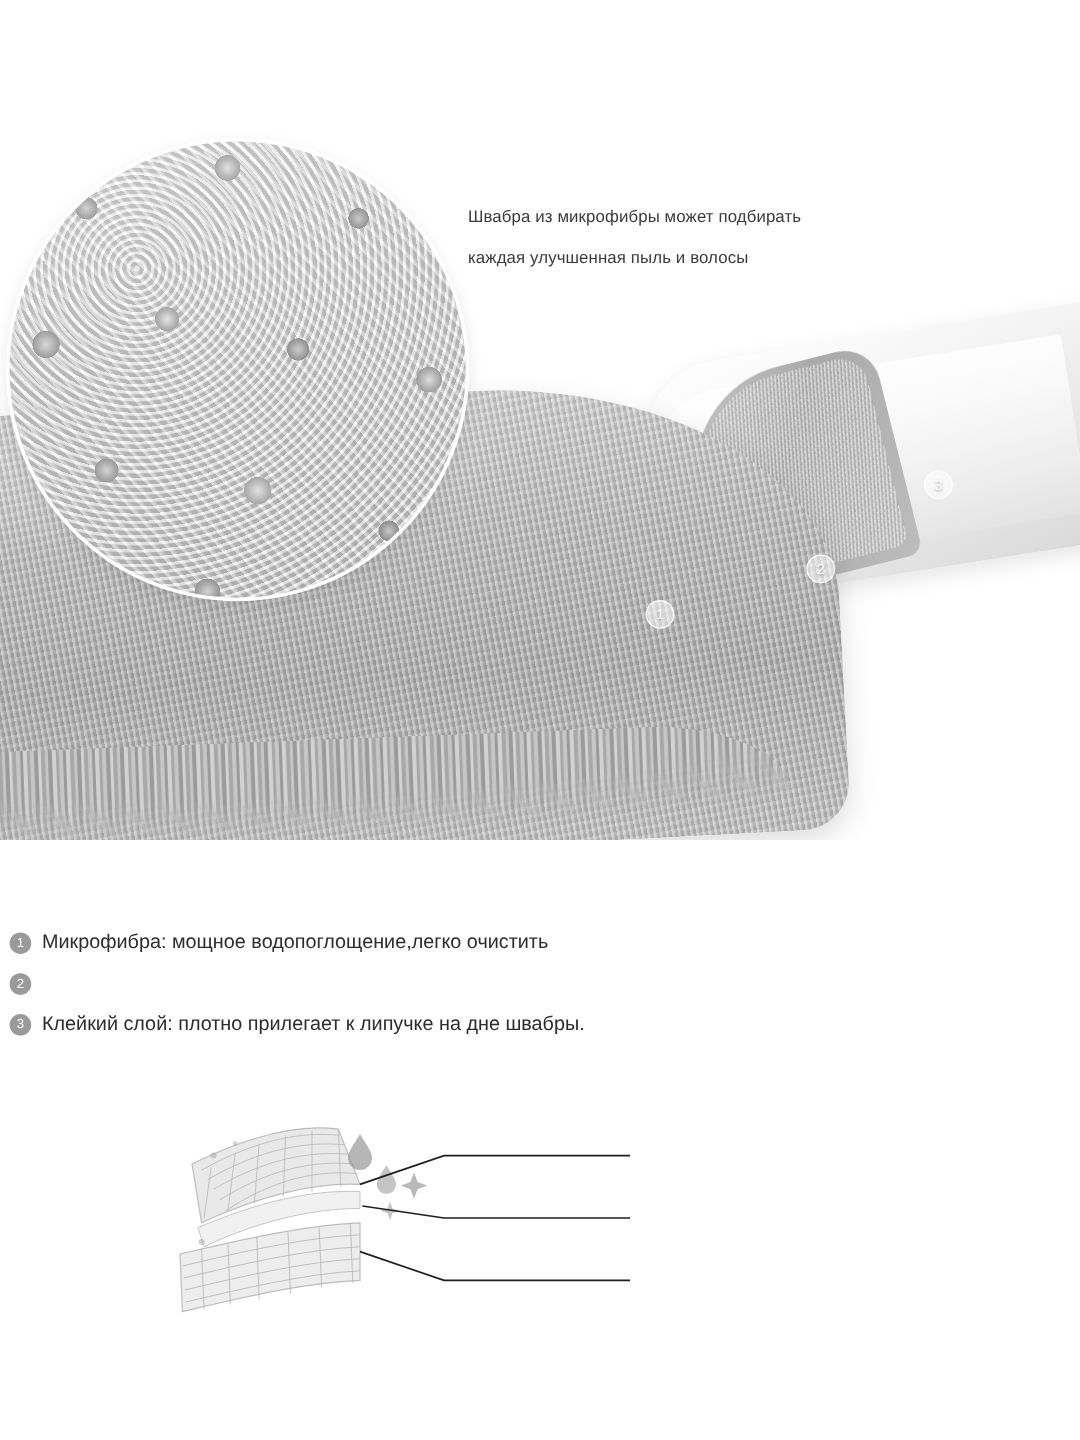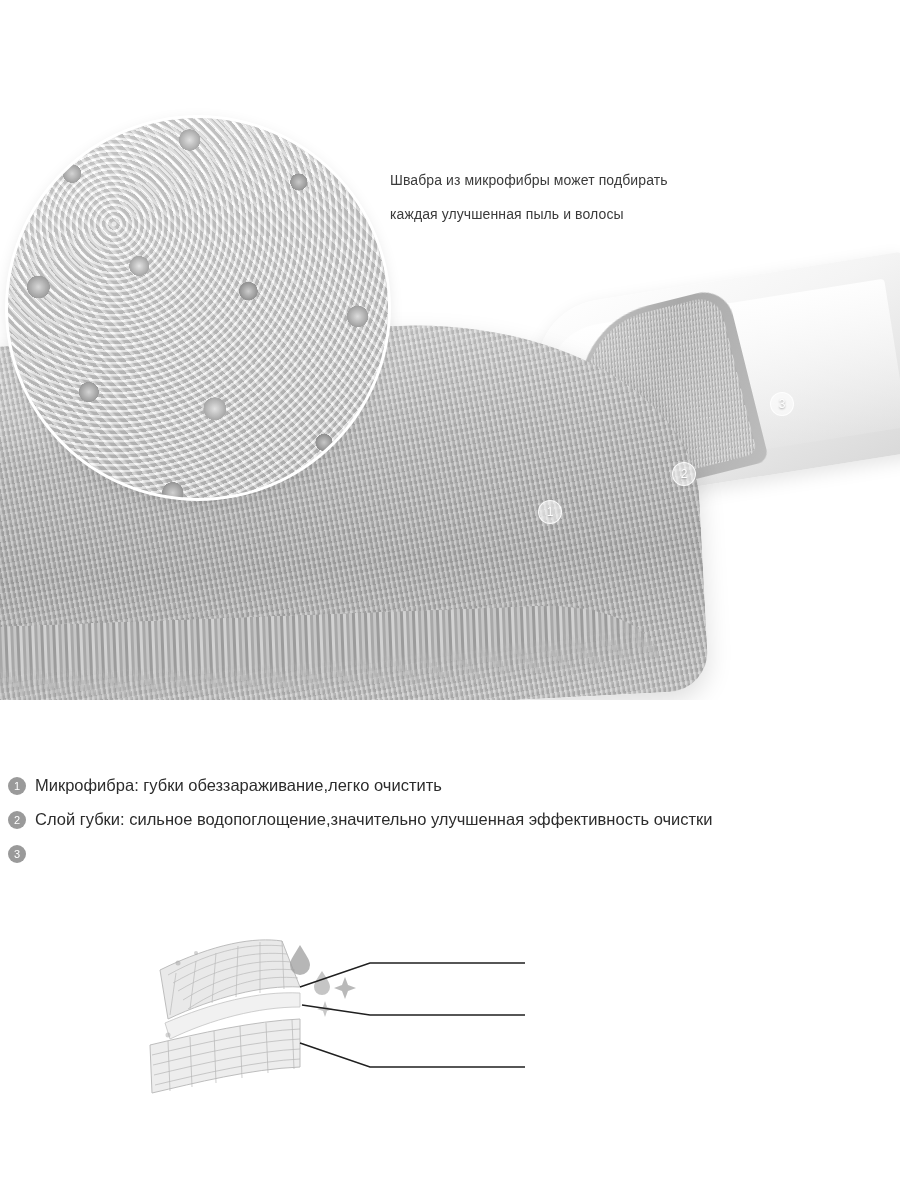--- a/index.html
+++ b/index.html
@@ -255,28 +255,28 @@
   </div>
 
   <div class="bubble b1">1</div>
   <div class="bubble b2">2</div>
   <div class="bubble b3">3</div>
 </div>
 
 <div class="legend">
   <div class="legend-row">
     <div class="legend-num">1</div>
-    <div class="legend-text">Микрофибра: губки обеззараживание,легко очистить</div>
+    <div class="legend-text">Микрофибра: мощное водопоглощение,легко очистить</div>
   </div>
   <div class="legend-row">
     <div class="legend-num">2</div>
-    <div class="legend-text">Слой губки: сильное водопоглощение,значительно улучшенная эффективность очистки</div>
   </div>
   <div class="legend-row">
     <div class="legend-num">3</div>
+    <div class="legend-text">Клейкий слой: плотно прилегает к липучке на дне швабры.</div>
   </div>
 </div>
 
 <div class="diagram">
   <svg width="900" height="200" viewBox="0 0 900 200">
     <defs>
       <linearGradient id="gfade" x1="0" y1="0" x2="1" y2="0">
         <stop offset="0%" stop-color="#ffffff"></stop>
         <stop offset="100%" stop-color="#d8d8d8"></stop>
       </linearGradient>

